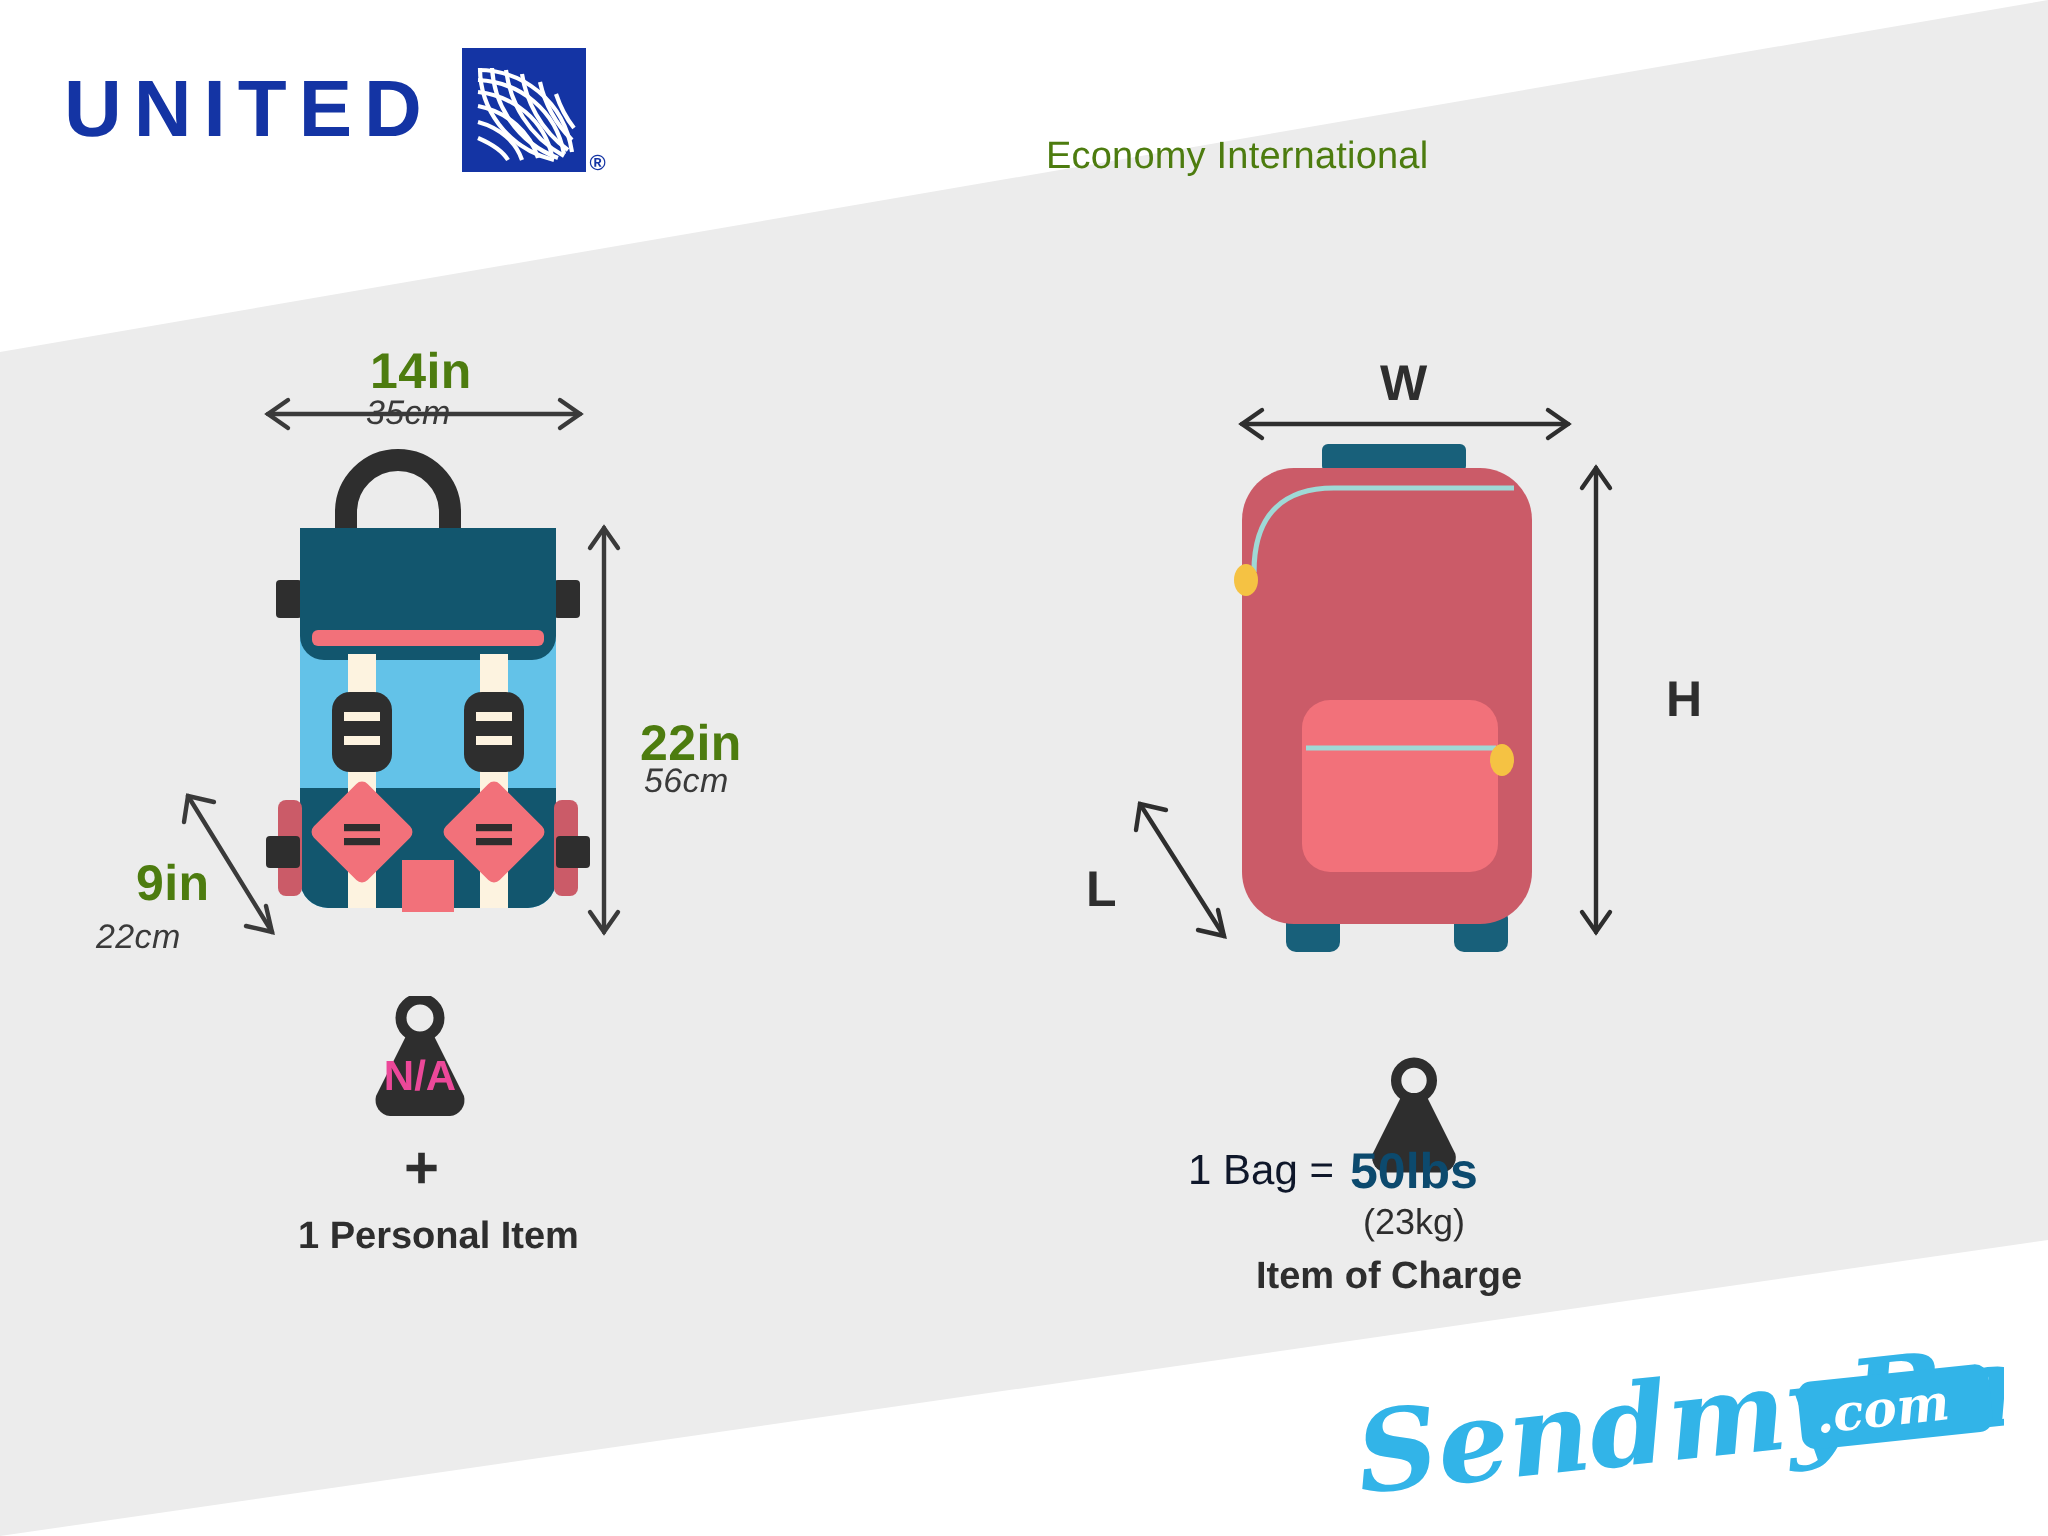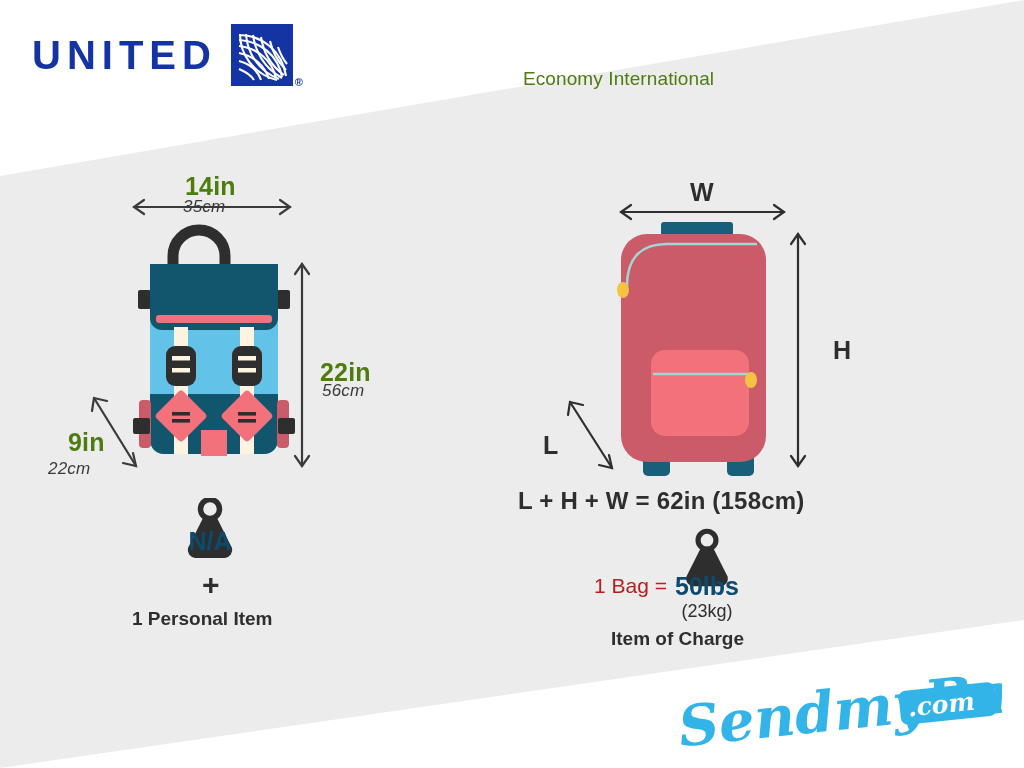--- a/index.html
+++ b/index.html
@@ -104,44 +104,45 @@
     font-size: 25px;
     font-weight: bold;
     color: #2e2e2e;
     white-space: nowrap;
   }
   .bold-note {
     font-size: 19px;
     font-weight: bold;
     color: #2e2e2e;
     white-space: nowrap;
+    margin-left: 17px;
   }
   .plain-note {
     font-size: 21px;
     font-weight: normal;
-    color: #b91c1c;
+    color: #0f172a;
     white-space: nowrap;
   }
   .formula {
     font-size: 24px;
     font-weight: bold;
     color: #2e2e2e;
     white-space: nowrap;
     letter-spacing: 0.2px;
   }
   .weight-value {
     font-size: 25px;
     font-weight: bold;
     color: #0c4a6e;
     white-space: nowrap;
   }
   .weight-value-sm {
-    font-size: 25px;
-    font-weight: bold;
-    color: #0c4a6e;
+    font-size: 21px;
+    font-weight: bold;
+    color: #ec4899;
     white-space: nowrap;
   }
   .kg-note {
     font-size: 18px;
     font-weight: normal;
     color: #2e2e2e;
     white-space: nowrap;
   }
   .plus-sign {
     font-size: 30px;
@@ -324,21 +325,20 @@
 
   <svg class="abs layer" style="left:562px; top:394px;" width="58" height="82" viewBox="0 0 58 82">
     <g stroke="#2e2e2e" stroke-width="2.2" fill="none" stroke-linecap="round">
       <line x1="8" y1="8" x2="50" y2="74"></line>
       <polyline points="6,21 8,8 21,11"></polyline>
       <polyline points="37,71 50,74 47,61"></polyline>
     </g>
   </svg>
   <div class="abs layer letter-label" style="left:543px; top:431px;">L</div>
 
-  <div class="abs layer formula" style="left:518px; top:487px;">L + H + W = 62in (158cm)</div>
 
   <div class="abs layer plain-note" style="left:594px; top:574px;">1 Bag =</div>
   <svg class="abs layer" style="left:676px; top:528px;" width="62" height="62" viewBox="0 0 66 62">
     <circle cx="33" cy="11" r="9.5" fill="none" stroke="#2e2e2e" stroke-width="5.5"></circle>
     <path d="M27 18 L11 50 A8 8 0 0 0 18 60 L48 60 A8 8 0 0 0 55 50 L39 18 Z" fill="#2e2e2e"></path>
   </svg>
   <div class="abs layer weight-value" style="left:662px; top:572px; width:90px; text-align:center;">50lbs</div>
   <div class="abs layer kg-note" style="left:662px; top:601px; width:90px; text-align:center;">(23kg)</div>
   <div class="abs layer bold-note" style="left:611px; top:628px;">Item of Charge</div>
 

